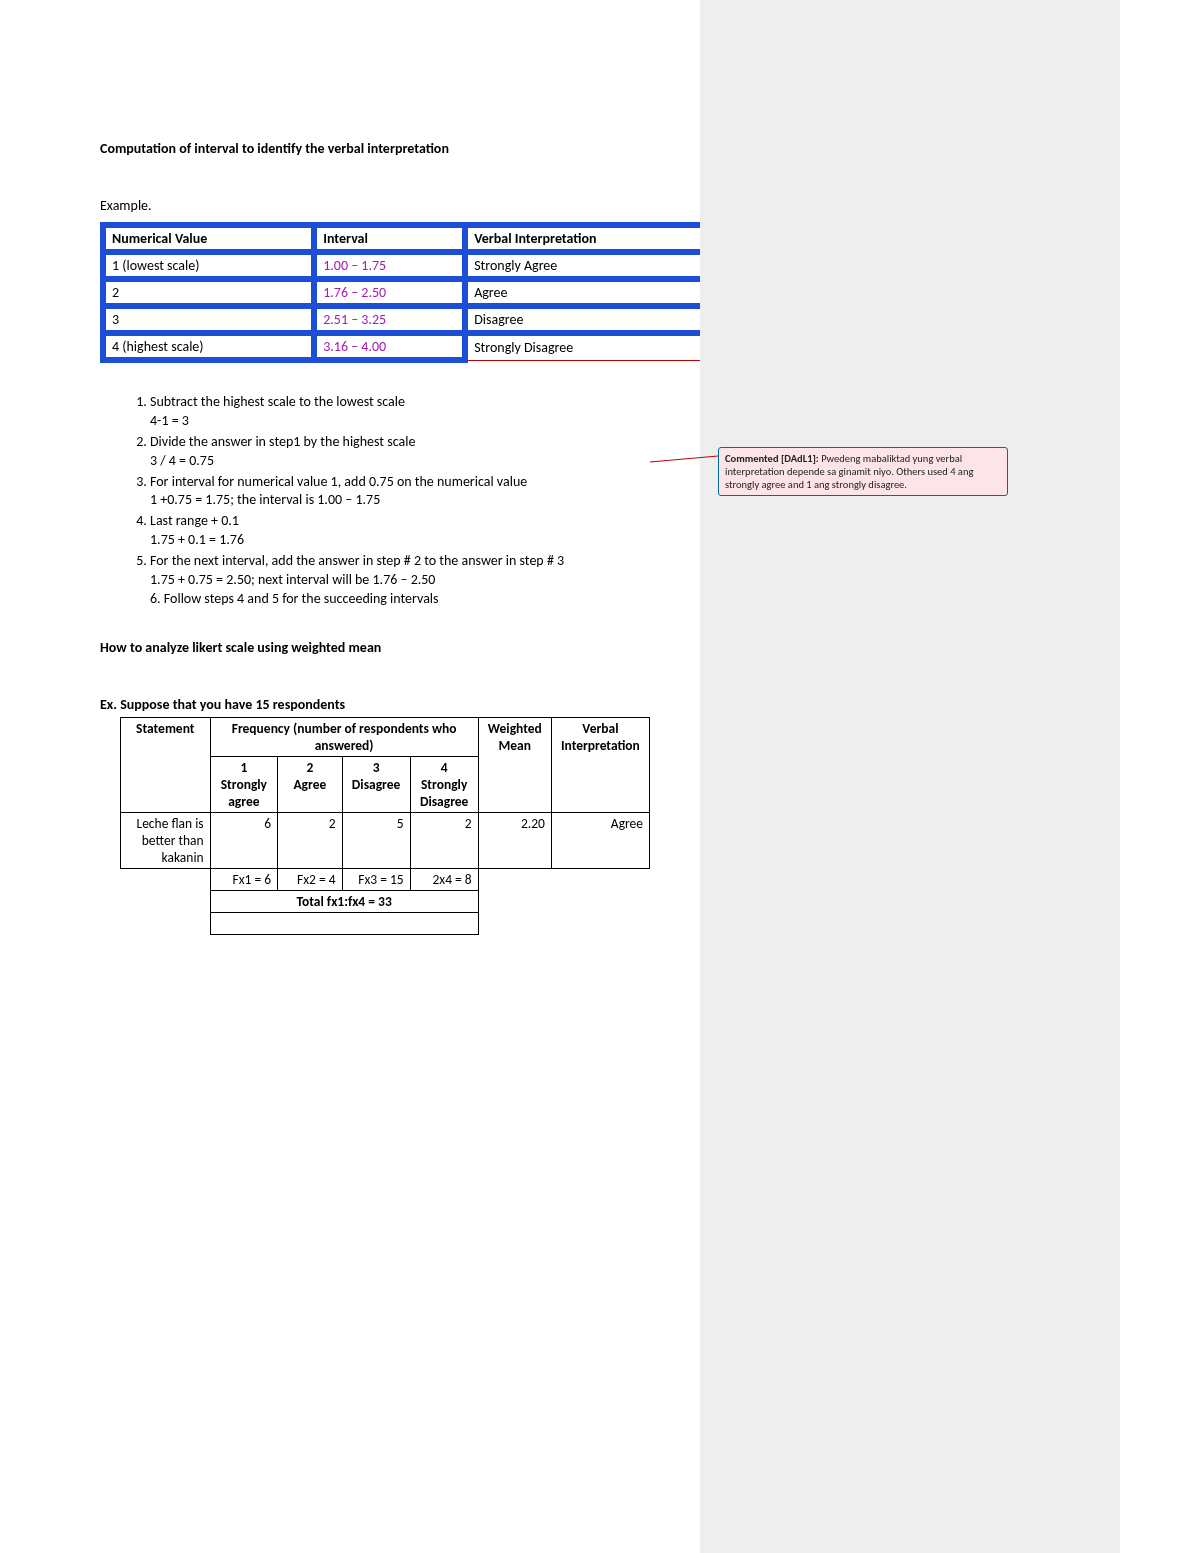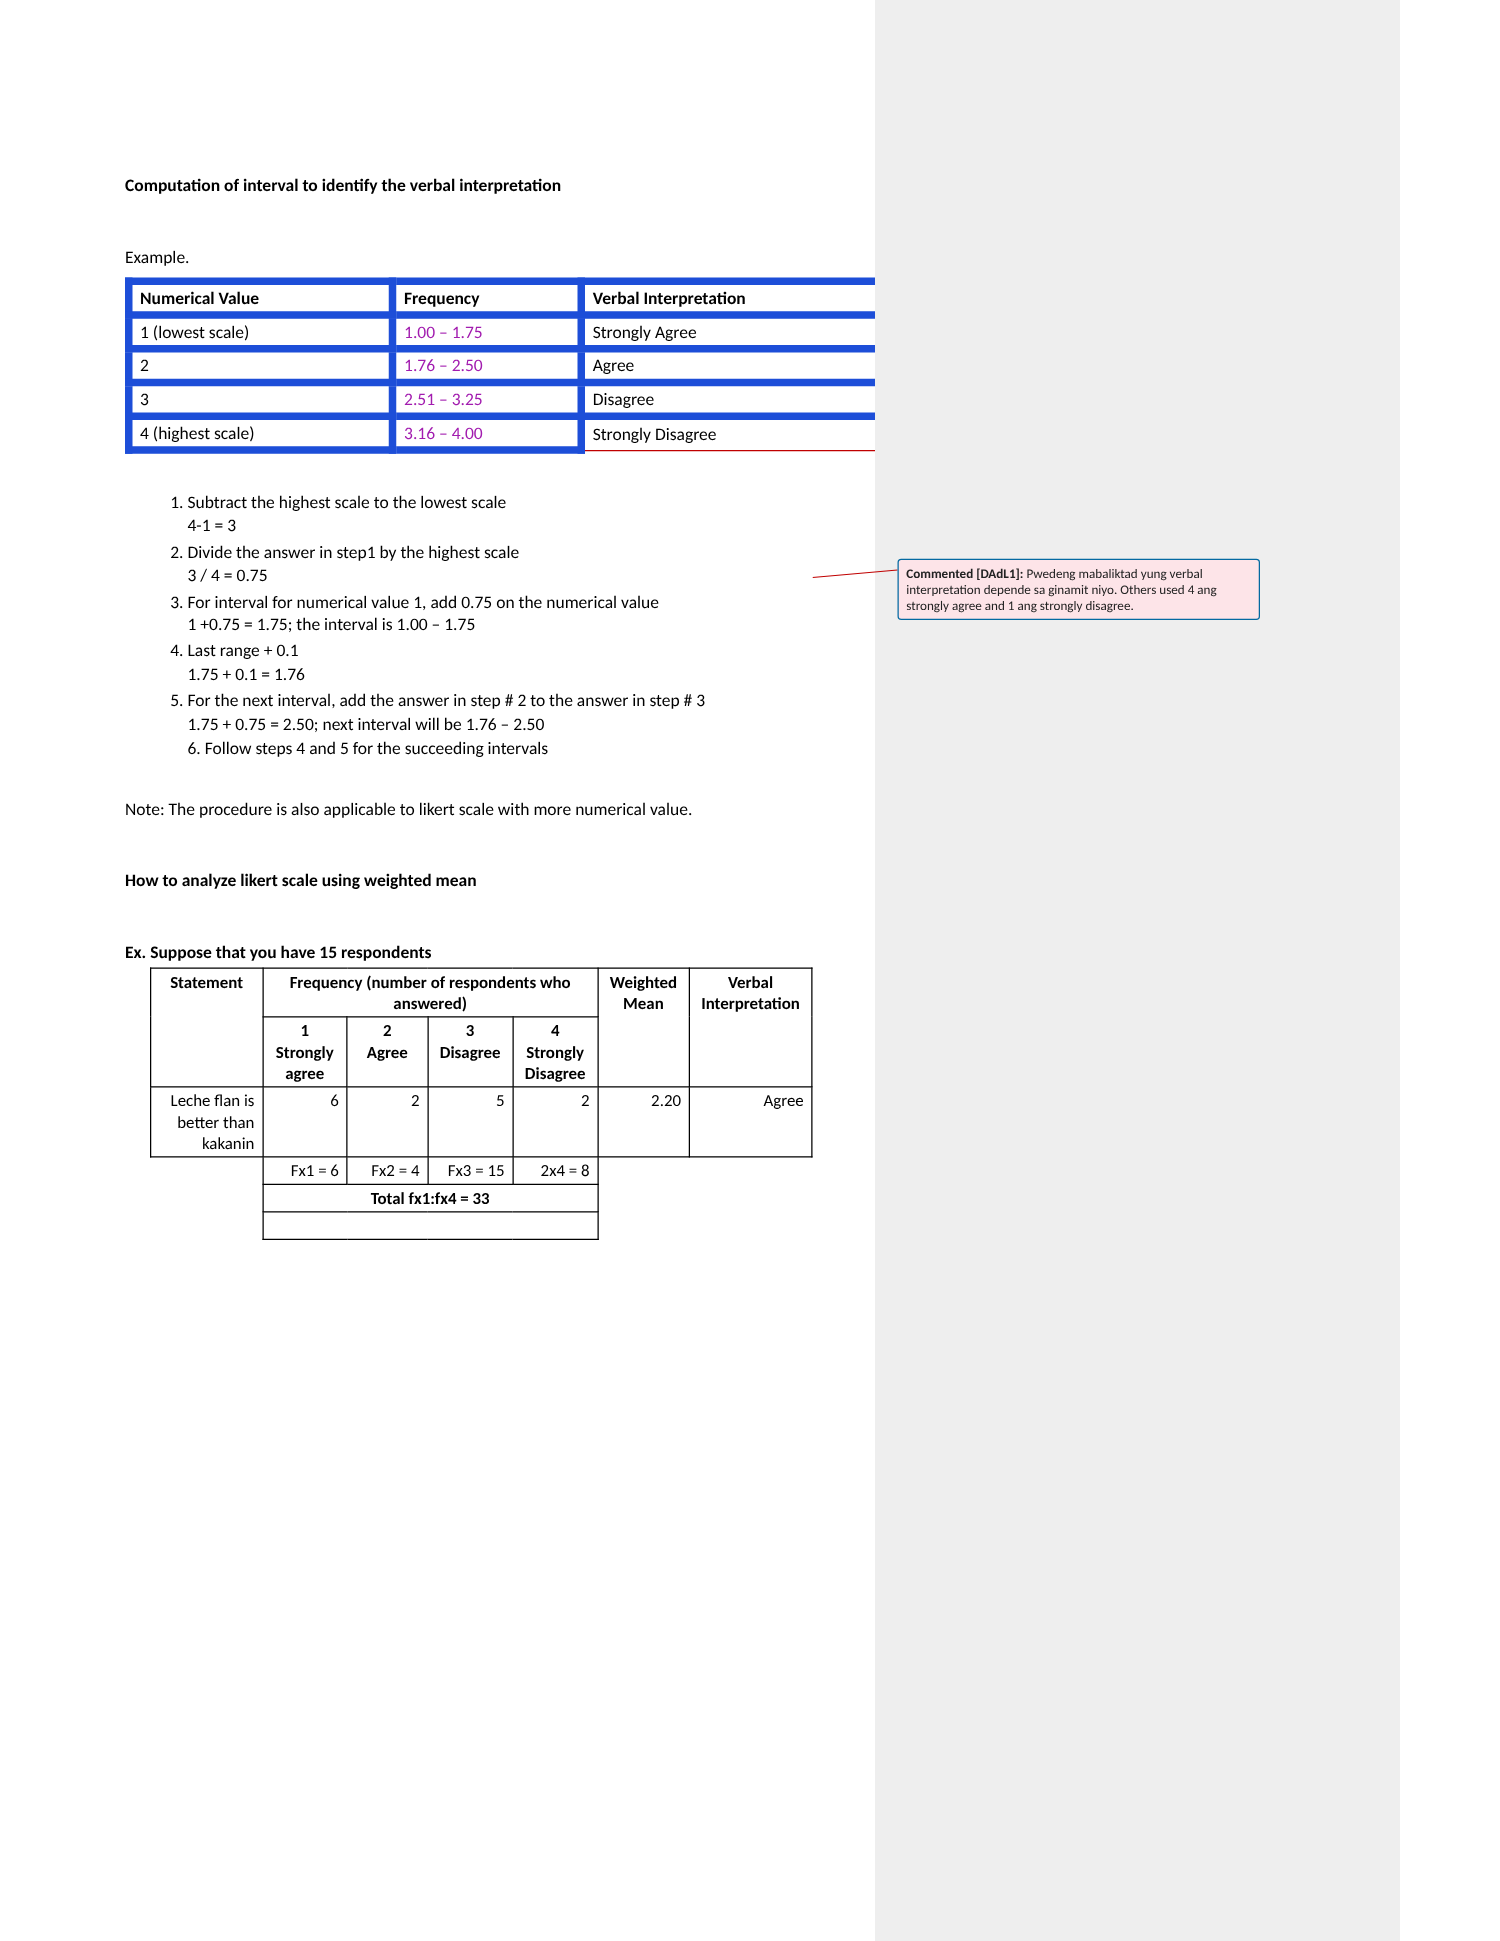--- a/index.html
+++ b/index.html
@@ -109,21 +109,21 @@
   <div class="doc-area">
 
     <div class="title">Computation of interval to identify the verbal interpretation</div>
 
     <div class="example">Example.</div>
 
     <table class="t1">
       <tbody>
           <tr>
         <th>Numerical Value</th>
-        <th>Frequency</th>
+        <th>Interval</th>
         <th>Verbal Interpretation</th>
       </tr>
       <tr>
         <td>1 (lowest scale)</td>
         <td class="interval-link">1.00 – 1.75</td>
         <td>Strongly Agree</td>
       </tr>
       <tr>
         <td>2</td>
         <td class="interval-link">1.76 – 2.50</td>
@@ -159,21 +159,20 @@
         <span>Last range + 0.1</span><br>
         <span class="sub">1.75 + 0.1 = 1.76</span>
       </li>
       <li>
         <span>For the next interval, add the answer in step # 2 to the answer in step # 3</span><br>
         <span class="sub">1.75 + 0.75 = 2.50; next interval will be 1.76 – 2.50</span><br>
         <span class="sub">6. Follow steps 4 and 5 for the succeeding intervals</span>
       </li>
     </ol>
 
-    <div class="note">Note: The procedure is also applicable to likert scale with more numerical value.</div>
 
     <div class="how-title">How to analyze likert scale using weighted mean</div>
 
     <div class="ex2">Ex. Suppose that you have 15 respondents</div>
 
     <table class="t2">
       <tbody>
           <tr>
         <td rowspan="2" class="hdr" style="width:95px">Statement</td>
         <td colspan="4" class="hdr">Frequency (number of respondents who answered)</td>

